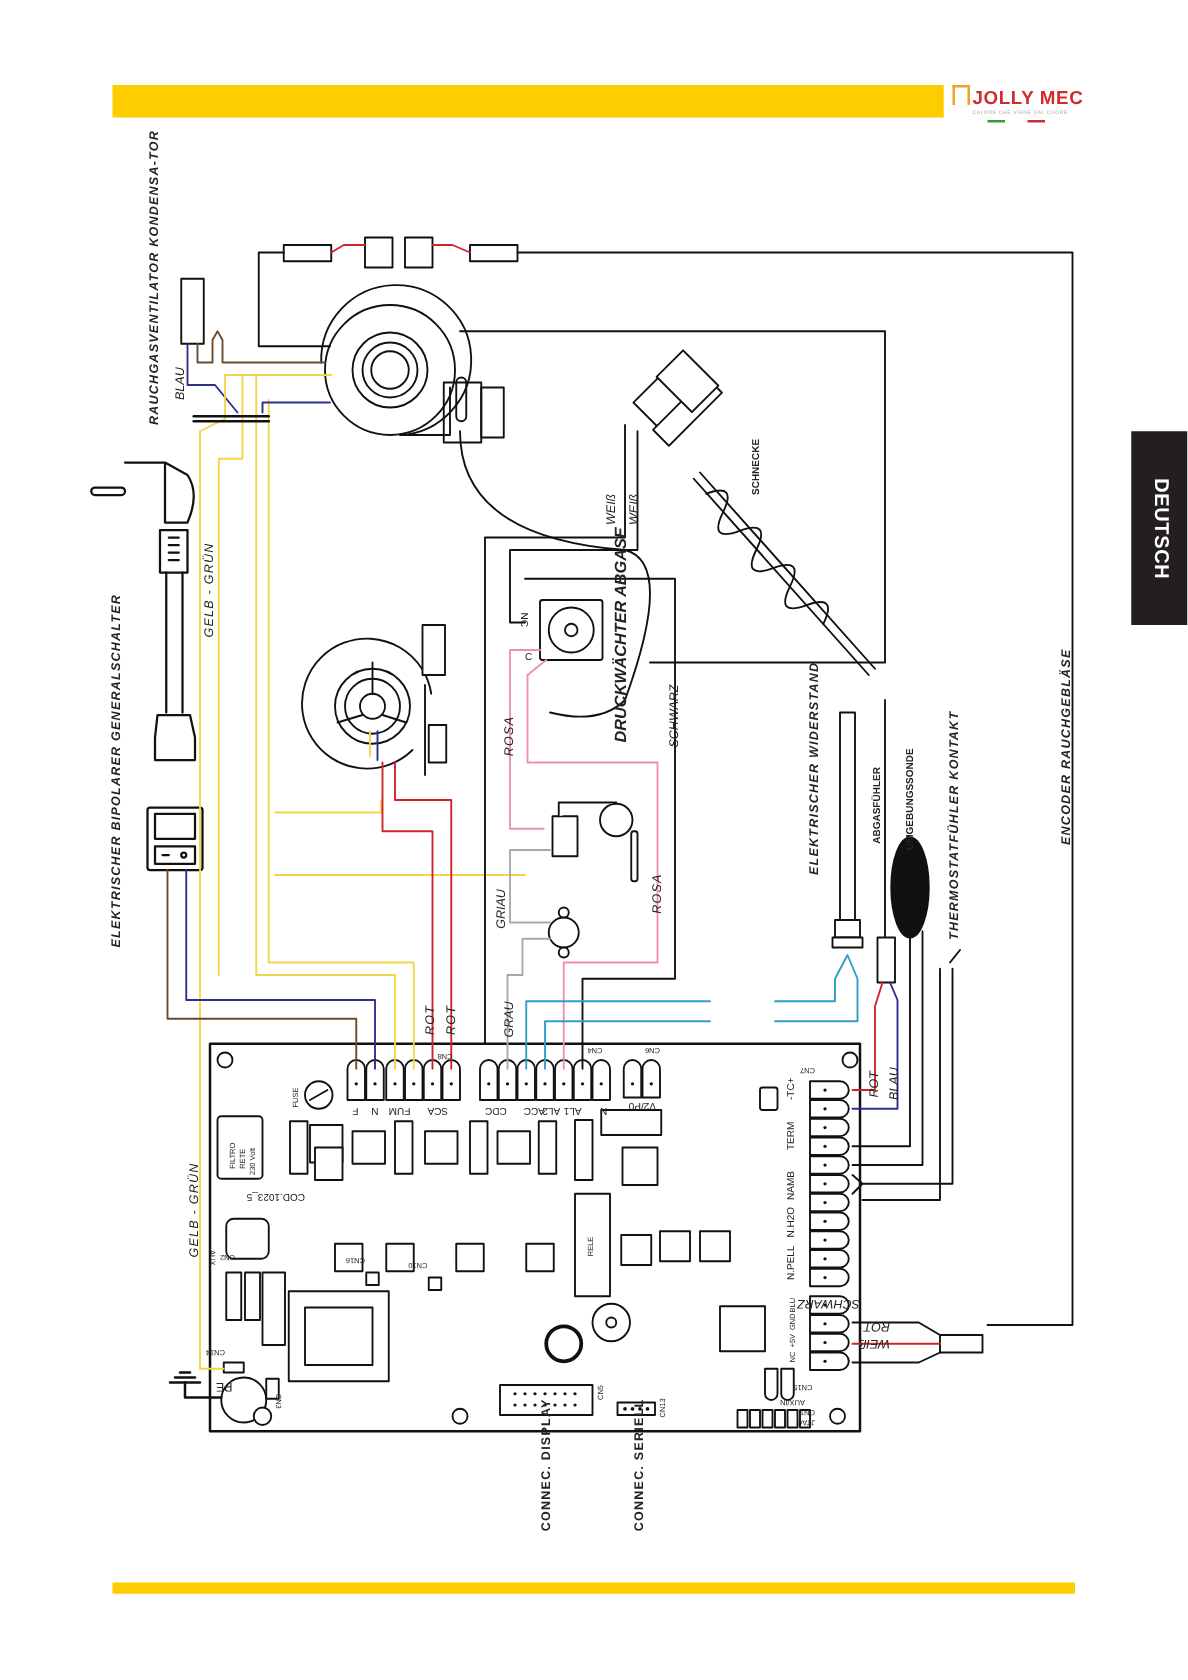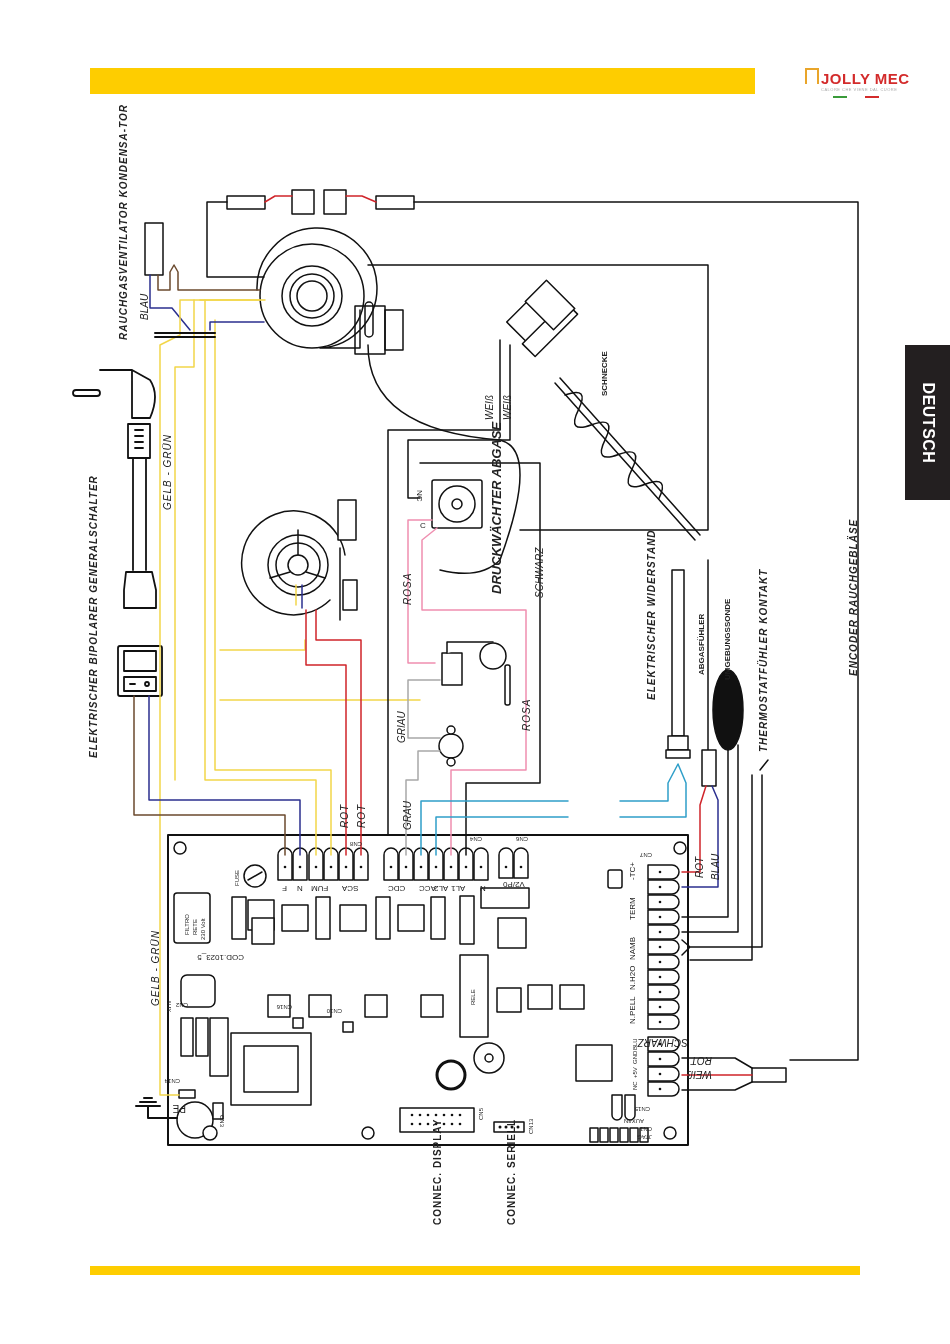--- a/index.html
+++ b/index.html
@@ -1,20 +1,20 @@
 <!DOCTYPE html>
 <html><head>
 <meta charset="utf-8">
 <style>
   html,body{margin:0;padding:0;background:#fff;}
   body{width:950px;height:1344px;position:relative;overflow:hidden;font-family:"Liberation Sans",sans-serif;}
   .abs{position:absolute;}
   .topbar{left:90px;top:68px;width:665px;height:26px;background:#fecd00;}
   .botbar{left:90px;top:1266px;width:770px;height:9px;background:#fecd00;}
-  .logo{left:803px;top:64px;width:110px;height:40px;}
+  .logo{left:760px;top:64px;width:110px;height:40px;}
   .logo-text{position:absolute;left:18px;top:6px;font-weight:bold;font-size:15px;color:#d32b2b;letter-spacing:0.5px;white-space:nowrap;}
   .logo-sub{position:absolute;left:18px;top:23px;font-size:4px;color:#aaa;white-space:nowrap;letter-spacing:0.5px;}
   .flag-green{position:absolute;left:30px;top:32px;width:14px;height:2px;background:#3a9b3a;}
   .flag-red{position:absolute;left:62px;top:32px;width:14px;height:2px;background:#d32b2b;}
   .logo-house{position:absolute;left:2px;top:4px;width:14px;height:16px;border:2px solid #e9a52a;border-bottom:none;box-sizing:border-box;}
   .lang-tab{left:905px;top:345px;width:45px;height:155px;background:#231f20;}
   .lang-label{position:absolute;left:50%;top:50%;transform:translate(-50%,-50%) rotate(90deg);color:#fff;font-weight:bold;font-size:16px;white-space:nowrap;letter-spacing:0.5px;}
   svg.diagram{position:absolute;left:0;top:0;}
   .lbl{position:absolute;white-space:nowrap;font-size:10px;color:#222;transform-origin:0 0;}
   .rot-ccw{transform:rotate(-90deg);}

